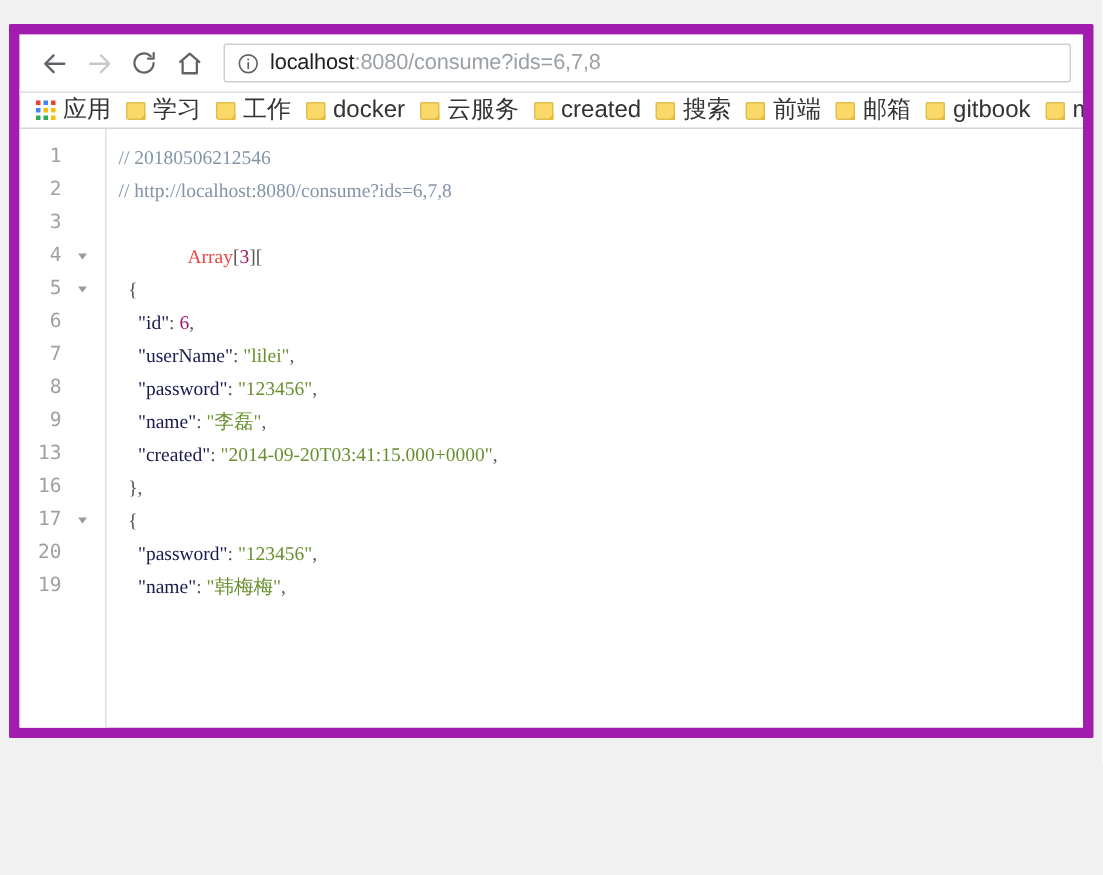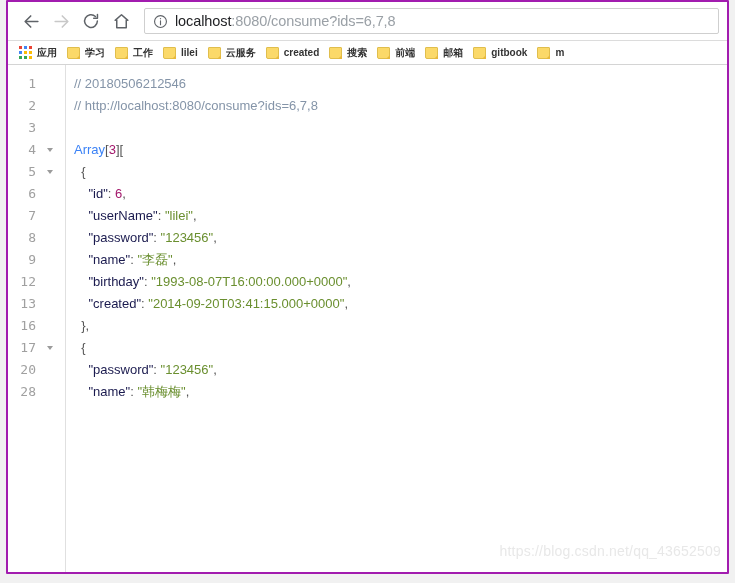--- a/index.html
+++ b/index.html
@@ -17,25 +17,25 @@
     width: 735px;
     height: 583px;
     background: #f1f1f1;
     overflow: hidden;
   }
 
   
   .browser-frame {
     position: absolute;
     left: 6px;
-    top: 0;
+    top: 16px;
     width: 723px;
-    height: 574px;
-    background: #ffffff;
-    border: 2px solid #a21caf;
+    height: 476px;
+    background: #ffffff;
+    border: 7px solid #a21caf;
     border-radius: 1px;
     overflow: hidden;
   }
 
   
   .toolbar {
     position: relative;
     height: 38px;
     background: #ffffff;
     display: flex;
@@ -104,25 +104,24 @@
     display: inline-flex;
     align-items: center;
     height: 21px;
     padding: 0 5px;
     border-radius: 2px;
     flex: 0 0 auto;
     cursor: pointer;
   }
 
   .bm-label {
-    font-size: 10px;
+    font-size: 16px;
     color: #333333;
     margin-left: 5px;
     font-family: "Liberation Sans", sans-serif;
-    font-weight: bold;
   }
 
   .apps-grid {
     display: grid;
     grid-template-columns: repeat(3, 3px);
     grid-template-rows: repeat(3, 3px);
     gap: 2px;
     width: 13px;
     height: 13px;
   }
@@ -209,31 +208,31 @@
     border-right: 3.5px solid transparent;
     border-top: 4px solid #9b9b9b;
     cursor: pointer;
   }
 
   .code-text {
     position: absolute;
     left: 66px;
     top: 0;
     white-space: pre;
-    font-family: Liberation Sans, sans-serif;
+    font-family: Liberation Serif, serif;
     font-size: 13px;
     color: #222222;
   }
 
   .tk-comment { color: #8494a8; }
   .tk-key     { color: #1a1a4e; }
   .tk-str     { color: #6a8f2f; }
   .tk-num     { color: #a3176b; }
   .tk-punc    { color: #555555; }
-  .tk-plain   { color: #3b82f6; }
+  .tk-plain   { color: #ef4444; margin-left: 46px; }
 
   
   .watermark {
     position: absolute;
     right: 6px;
     bottom: 14px;
     font-family: "Liberation Sans", sans-serif;
     font-size: 14px;
     color: #e8e8e8;
     white-space: nowrap;
@@ -322,21 +321,21 @@
             <span class="folder-icon">
               <span class="body"></span>
               <span class="fold"></span>
             </span>
             <span class="bm-label">工作</span>
           </div><div class="bm-item">
             <span class="folder-icon">
               <span class="body"></span>
               <span class="fold"></span>
             </span>
-            <span class="bm-label">lilei</span>
+            <span class="bm-label">docker</span>
           </div><div class="bm-item">
             <span class="folder-icon">
               <span class="body"></span>
               <span class="fold"></span>
             </span>
             <span class="bm-label">云服务</span>
           </div><div class="bm-item">
             <span class="folder-icon">
               <span class="body"></span>
               <span class="fold"></span>
@@ -381,25 +380,24 @@
         <div class="code-lines" id="code-lines">
             <div class="code-line"><span class="ln">1</span><span class="code-text"><span class="tk-comment">// 20180506212546</span></span></div>
             <div class="code-line"><span class="ln">2</span><span class="code-text"><span class="tk-comment">// http://localhost:8080/consume?ids=6,7,8</span></span></div>
             <div class="code-line"><span class="ln">3</span><span class="code-text"></span></div>
             <div class="code-line"><span class="ln">4</span><span class="fold-tri"></span><span class="code-text"><span class="tk-plain">Array</span><span class="tk-punc">[</span><span class="tk-num">3</span><span class="tk-punc">][</span></span></div>
             <div class="code-line"><span class="ln">5</span><span class="fold-tri"></span><span class="code-text"><span class="tk-punc">  {</span></span></div>
             <div class="code-line"><span class="ln">6</span><span class="code-text"><span class="tk-punc">    </span><span class="tk-key">"id"</span><span class="tk-punc">: </span><span class="tk-num">6</span><span class="tk-punc">,</span></span></div>
             <div class="code-line"><span class="ln">7</span><span class="code-text"><span class="tk-punc">    </span><span class="tk-key">"userName"</span><span class="tk-punc">: </span><span class="tk-str">"lilei"</span><span class="tk-punc">,</span></span></div>
             <div class="code-line"><span class="ln">8</span><span class="code-text"><span class="tk-punc">    </span><span class="tk-key">"password"</span><span class="tk-punc">: </span><span class="tk-str">"123456"</span><span class="tk-punc">,</span></span></div>
             <div class="code-line"><span class="ln">9</span><span class="code-text"><span class="tk-punc">    </span><span class="tk-key">"name"</span><span class="tk-punc">: </span><span class="tk-str">"李磊"</span><span class="tk-punc">,</span></span></div>
-            <div class="code-line"><span class="ln">12</span><span class="code-text"><span class="tk-punc">    </span><span class="tk-key">"birthday"</span><span class="tk-punc">: </span><span class="tk-str">"1993-08-07T16:00:00.000+0000"</span><span class="tk-punc">,</span></span></div>
             <div class="code-line"><span class="ln">13</span><span class="code-text"><span class="tk-punc">    </span><span class="tk-key">"created"</span><span class="tk-punc">: </span><span class="tk-str">"2014-09-20T03:41:15.000+0000"</span><span class="tk-punc">,</span></span></div>
             <div class="code-line"><span class="ln">16</span><span class="code-text"><span class="tk-punc">  },</span></span></div>
             <div class="code-line"><span class="ln">17</span><span class="fold-tri"></span><span class="code-text"><span class="tk-punc">  {</span></span></div>
             <div class="code-line"><span class="ln">20</span><span class="code-text"><span class="tk-punc">    </span><span class="tk-key">"password"</span><span class="tk-punc">: </span><span class="tk-str">"123456"</span><span class="tk-punc">,</span></span></div>
-            <div class="code-line"><span class="ln">28</span><span class="code-text"><span class="tk-punc">    </span><span class="tk-key">"name"</span><span class="tk-punc">: </span><span class="tk-str">"韩梅梅"</span><span class="tk-punc">,</span></span></div>
+            <div class="code-line"><span class="ln">19</span><span class="code-text"><span class="tk-punc">    </span><span class="tk-key">"name"</span><span class="tk-punc">: </span><span class="tk-str">"韩梅梅"</span><span class="tk-punc">,</span></span></div>
           </div>
       </div>
       <div class="watermark">https://blog.csdn.net/qq_43652509</div>
     </div>
 
   </div>
 </div>
 
 </body></html>

